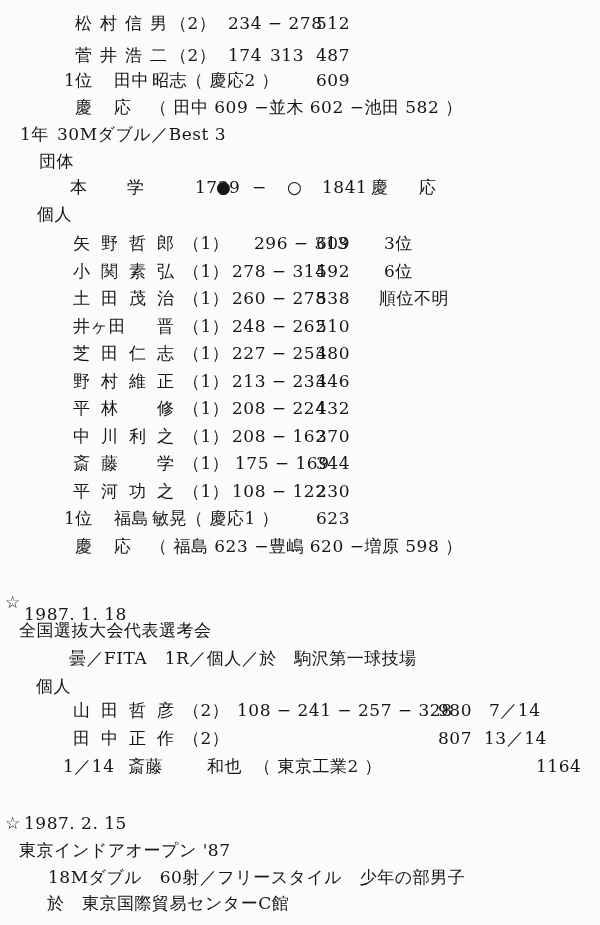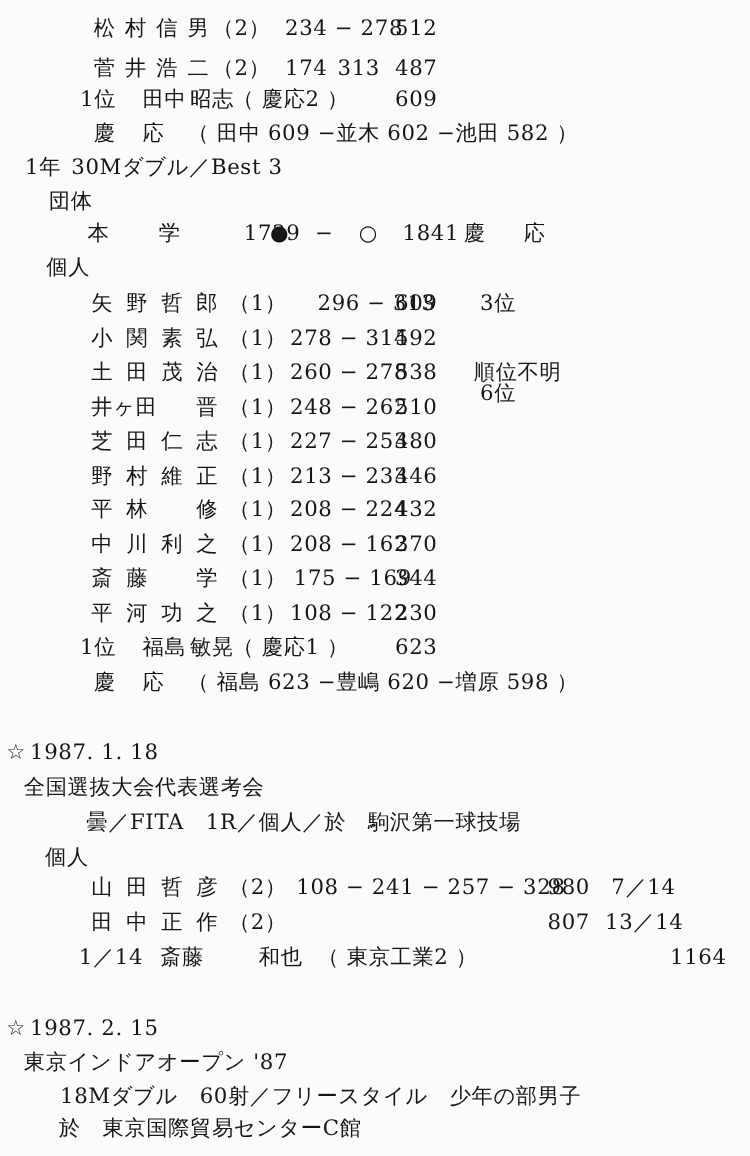--- a/index.html
+++ b/index.html
@@ -98,21 +98,21 @@
       <span class="seg" style="left: 384px;">3位</span>
     </div>
     <div class="line" style="top: 261px;">
       <span class="seg" style="left: 73px;">小</span>
       <span class="seg" style="left: 101px;">関</span>
       <span class="seg" style="left: 129px;">素</span>
       <span class="seg" style="left: 157px;">弘</span>
       <span class="seg" style="left: 183px;">（1）</span>
       <span class="seg" style="left: 232px;">278 − 314</span>
       <span class="seg" style="left: 316px;">592</span>
-      <span class="seg" style="left: 384px; margin-top: 44px;">6位</span>
+      <span class="seg" style="left: 384px;">6位</span>
     </div>
     <div class="line" style="top: 288px;">
       <span class="seg" style="left: 73px;">土</span>
       <span class="seg" style="left: 101px;">田</span>
       <span class="seg" style="left: 129px;">茂</span>
       <span class="seg" style="left: 157px;">治</span>
       <span class="seg" style="left: 183px;">（1）</span>
       <span class="seg" style="left: 232px;">260 − 278</span>
       <span class="seg" style="left: 316px;">538</span>
       <span class="seg" style="left: 379px;">順位不明</span>
@@ -183,21 +183,21 @@
       <span class="seg" style="left: 186px;">（ 慶応1 ）</span>
       <span class="seg" style="left: 316px;">623</span>
     </div>
     <div class="line" style="top: 536px;">
       <span class="seg" style="left: 75px;">慶</span>
       <span class="seg" style="left: 114px;">応</span>
       <span class="seg" style="left: 150px;">（ 福島 623 −豊嶋 620 −増原 598 ）</span>
     </div>
     <div class="line" style="top: 592px;">
       <span class="seg" style="left: 5px;">☆</span>
-      <span class="seg" style="left: 24px;">1987. 1. 18</span>
+      <span class="seg" style="left: 24px; margin-top: 12px;">1987. 1. 18</span>
     </div>
     <div class="line" style="top: 620px;">
       <span class="seg" style="left: 19px;">全国選抜大会代表選考会</span>
     </div>
     <div class="line" style="top: 648px; margin-left: 24px;">
       <span class="seg" style="left: 45px;">曇／FITA　1R／個人／於　駒沢第一球技場</span>
     </div>
     <div class="line" style="top: 676px;">
       <span class="seg" style="left: 36px;">個人</span>
     </div>

